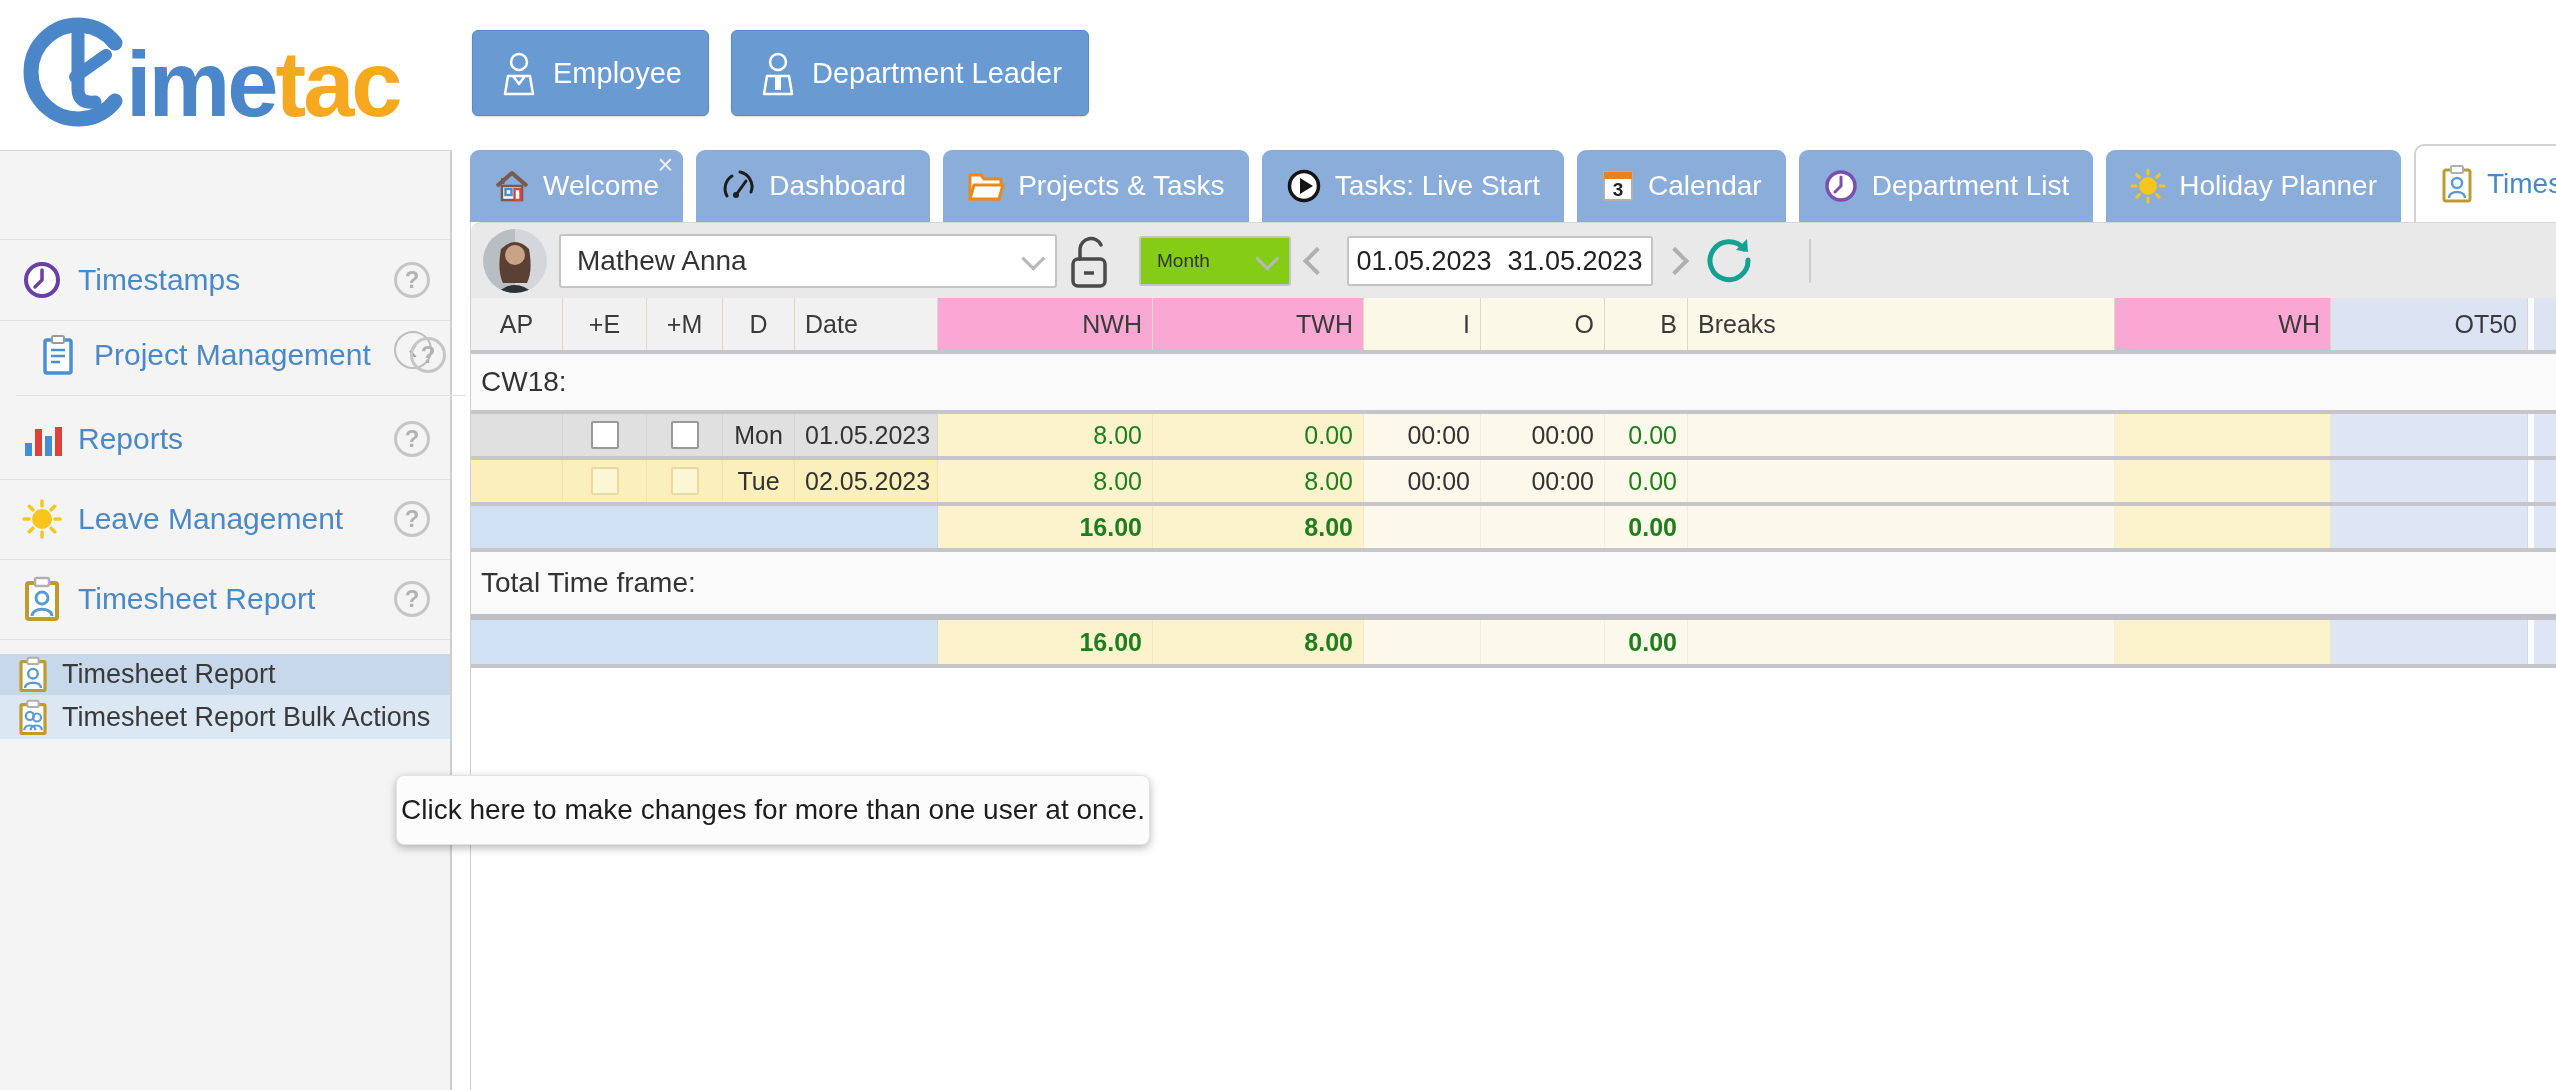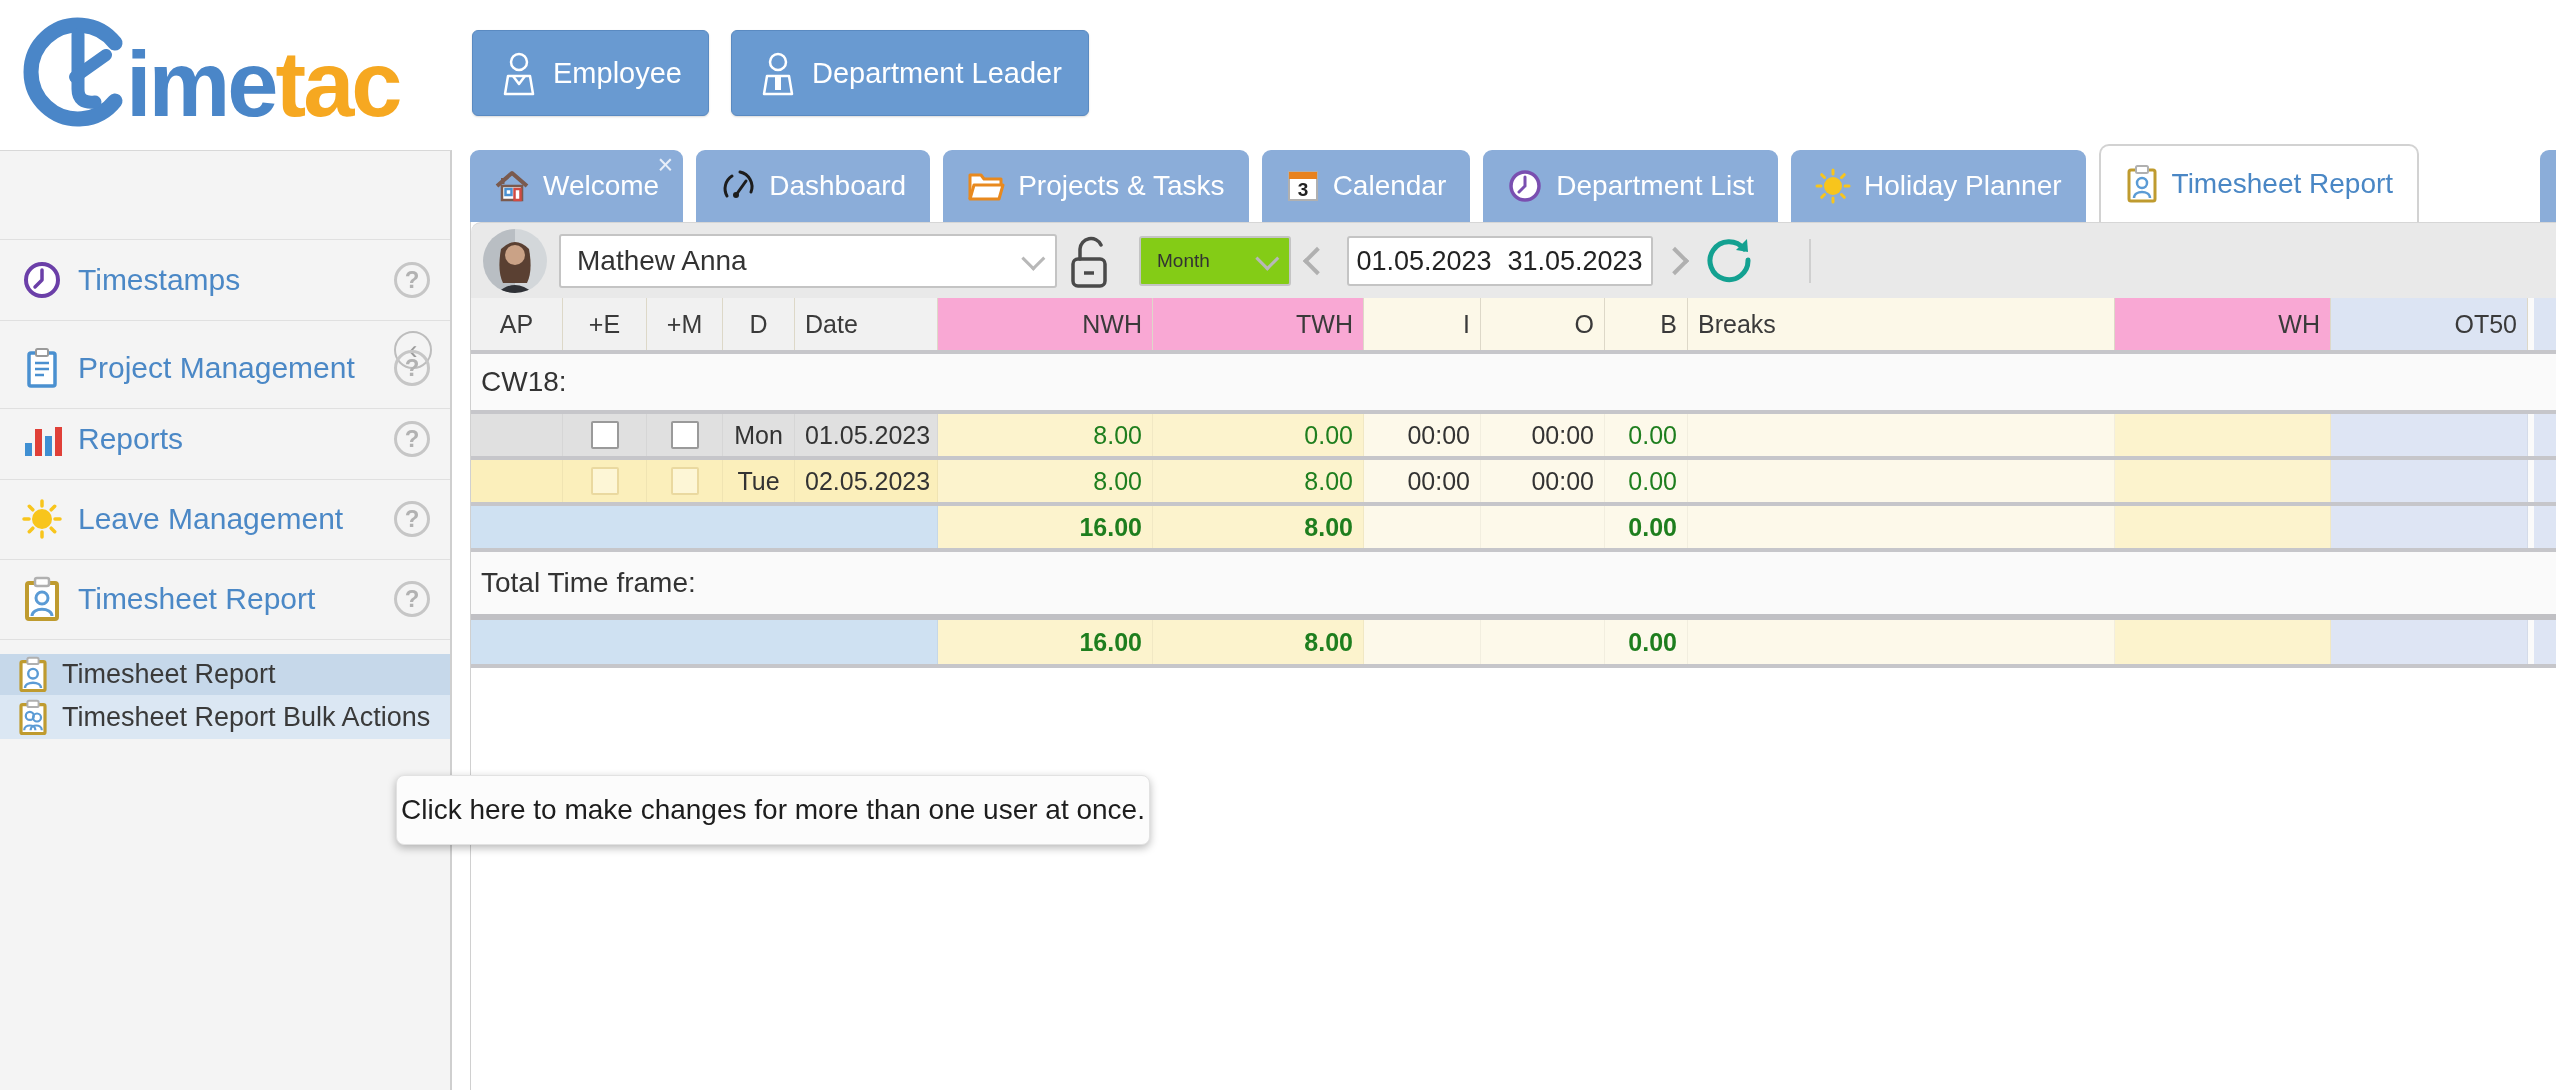--- a/index.html
+++ b/index.html
@@ -166,20 +166,27 @@
       <span>Dashboard</span>
     </div>
     <div class="tab">
       <svg width="38" height="32" viewBox="0 0 38 32">
         <path d="M3 29 V5 h11 l3 4 h17 v6" fill="#fff" stroke="#e8891e" stroke-width="3" stroke-linejoin="round"></path>
         <path d="M3 29 L7 15 H36 L32 29 Z" fill="#fff" stroke="#e8891e" stroke-width="3" stroke-linejoin="round"></path>
       </svg>
       <span>Projects &amp; Tasks</span>
     </div>
     <div class="tab">
+      <svg width="36" height="36" viewBox="0 0 36 36">
+        <circle cx="18" cy="18" r="14.5" fill="#fff" stroke="#141414" stroke-width="3.5"></circle>
+        <path d="M14 10 L27 18 L14 26 Z" fill="#141414"></path>
+      </svg>
+      <span>Tasks: Live Start</span>
+    </div>
+    <div class="tab">
       <svg width="34" height="36" viewBox="0 0 34 36">
         <rect x="3" y="4" width="28" height="28" fill="#fff" stroke="#b0b0b0" stroke-width="2"></rect>
         <rect x="3" y="4" width="28" height="7" fill="#e8821e"></rect>
         <text x="17" y="28" text-anchor="middle" font-size="19" font-weight="bold" fill="#222" font-family="Liberation Sans, sans-serif">3</text>
       </svg>
       <span>Calendar</span>
     </div>
     <div class="tab">
       <svg width="36" height="36" viewBox="0 0 36 36">
         <circle cx="18" cy="18" r="14" fill="#fff" stroke="#7a4fb0" stroke-width="3.5"></circle>
@@ -215,21 +222,21 @@
       <span class="sb-icon">
         <svg width="42" height="42" viewBox="0 0 42 42">
           <circle cx="21" cy="21" r="16" fill="#fff" stroke="#6b3fa8" stroke-width="4"></circle>
           <path d="M21 21 L21 11 M21 21 L14 28" fill="none" stroke="#6b3fa8" stroke-width="3.5" stroke-linecap="round"></path>
         </svg>
       </span>
       <span class="sb-label">Timestamps</span>
       <span class="sb-help">?</span>
     </div>
 
-    <div class="sb-item" style="top:177px;">
+    <div class="sb-item" style="top:164px;margin-left:16px;">
       <span class="sb-icon">
         <svg width="42" height="44" viewBox="0 0 42 44">
           <rect x="8" y="7" width="26" height="33" rx="2" fill="#fff" stroke="#4a90d0" stroke-width="3.5"></rect>
           <rect x="15" y="3" width="12" height="7" rx="1.5" fill="#fff" stroke="#9a9a9a" stroke-width="2"></rect>
           <path d="M14 17 H28 M14 23 H28 M14 29 H23" stroke="#4a90d0" stroke-width="2.5"></path>
         </svg>
       </span>
       <span class="sb-label">Project Management</span>
       <span class="sb-help">?</span>
     </div>

